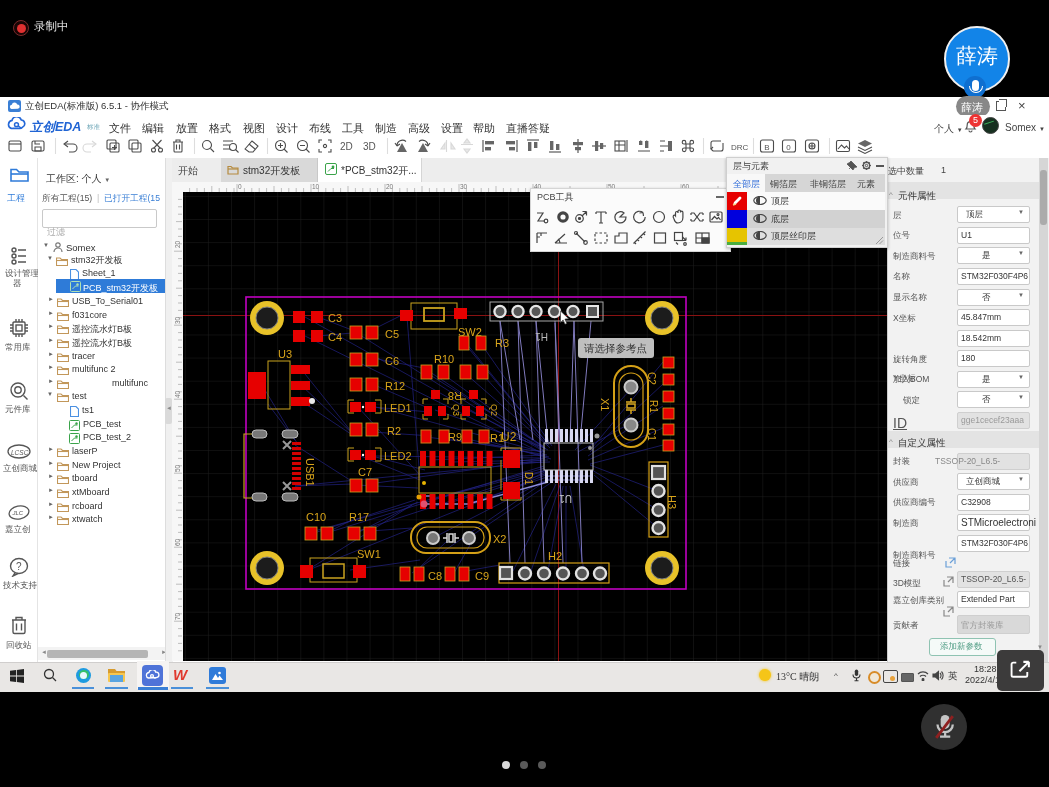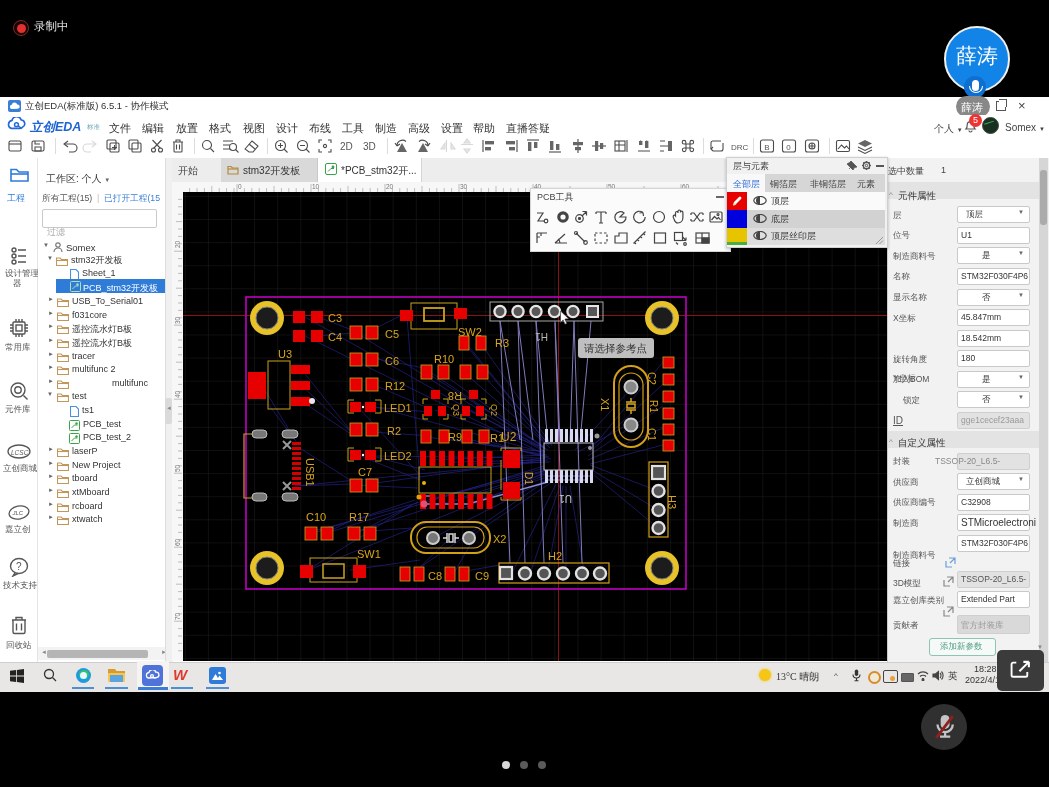--- a/index.html
+++ b/index.html
@@ -957,21 +957,21 @@
 <div class="txt" style="left:893px;top:374px;color:#555;font-size:8.5px;">加入BOM</div>
 <div class="abs" style="left:957px;top:371px;width:71px;height:15px;background:#fff;border:1px solid #c9c9c9;border-radius:2px;"></div>
 <div class="txt" style="left:982px;top:374px;color:#333;font-size:8.5px;">是</div>
 <div class="txt" style="left:1018px;top:374px;color:#666;font-size:6px;">▼</div>
 
 <div class="txt" style="left:903px;top:395px;color:#555;font-size:8.5px;">锁定</div>
 <div class="abs" style="left:957px;top:391px;width:71px;height:15px;background:#fff;border:1px solid #c9c9c9;border-radius:2px;"></div>
 <div class="txt" style="left:982px;top:394px;color:#333;font-size:8.5px;">否</div>
 <div class="txt" style="left:1018px;top:394px;color:#666;font-size:6px;">▼</div>
 
-<div class="txt" style="left:893px;top:415px;color:#555;font-size:10px;text-decoration:underline;">ID</div>
+<div class="txt" style="left:893px;top:415px;color:#555;font-size:14px;text-decoration:underline;">ID</div>
 <div class="abs" style="left:957px;top:412px;width:71px;height:15px;background:#e2e2e2;border:1px solid #cfcfcf;border-radius:2px;"></div>
 <div class="txt" style="left:961px;top:415px;color:#999;font-size:8.5px;">gge1cecef23aaa</div>
 
 <div class="abs" style="left:888px;top:431px;width:151px;height:17px;background:#e3e3e3;"></div>
 <div class="txt" style="left:889px;top:437px;color:#888;font-size:8px;">^</div>
 <div class="txt" style="left:898px;top:437px;color:#333;font-size:9.5px;">自定义属性</div>
 
 <div class="txt" style="left:893px;top:456px;color:#555;font-size:8.5px;">封装</div>
 <div class="abs" style="left:957px;top:453px;width:71px;height:15px;background:#e2e2e2;border:1px solid #cfcfcf;border-radius:2px;"></div>
 <div class="txt" style="left:935px;top:456px;color:#888;font-size:8.5px;">TSSOP-20_L6.5-</div>

